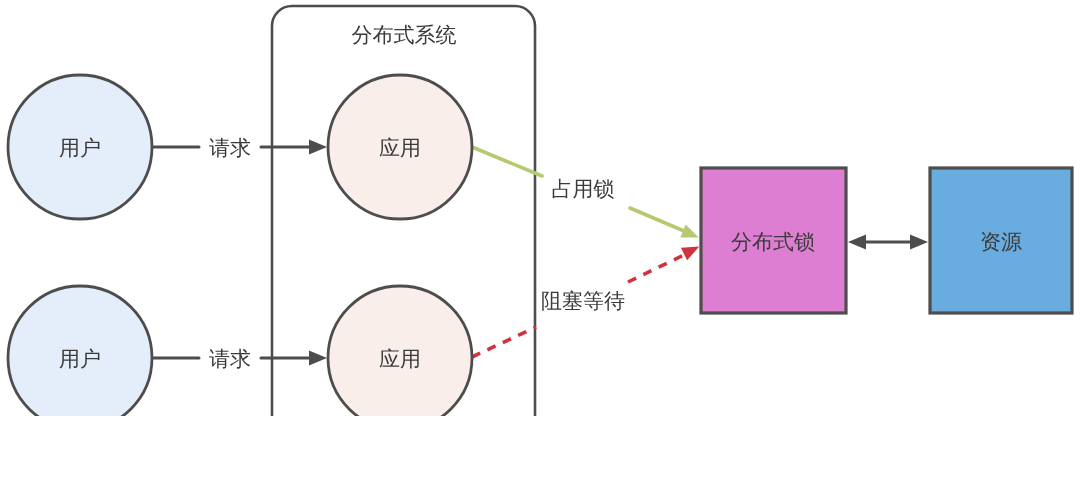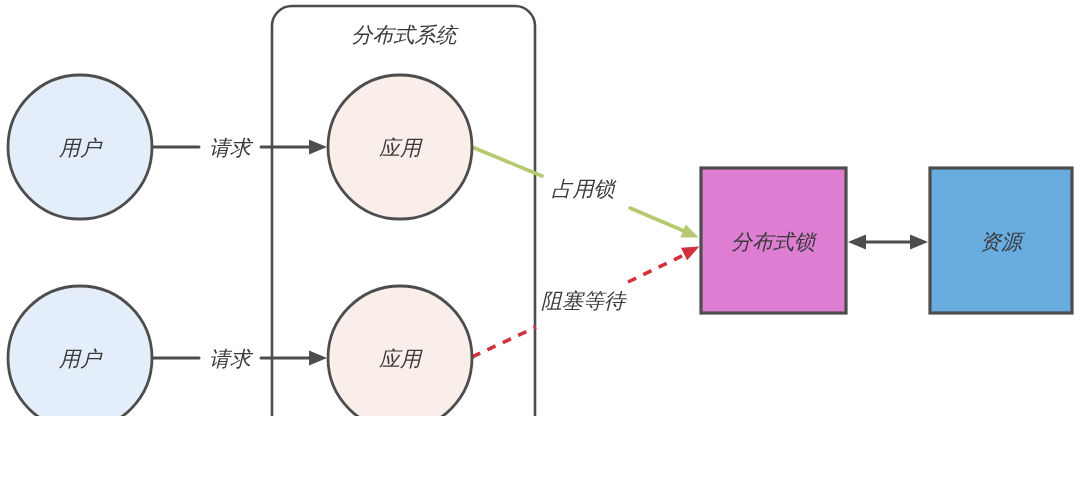--- a/index.html
+++ b/index.html
@@ -7,21 +7,20 @@
     padding: 0;
     background: #ffffff;
   }
   .canvas {
     width: 1080px;
     height: 416px;
     position: relative;
     background: var(--bg, #ffffff);
     overflow: hidden;
     font-family: "DejaVu Sans", "Liberation Sans", sans-serif;
-    font-style: italic;
   }
   svg { display: block; }
   svg text {
     font-family: "DejaVu Sans", "Liberation Sans", sans-serif;
     font-size: 21px;
     fill: var(--text, #3a3a3a);
     text-anchor: middle;
     dominant-baseline: central;
   }
   .container-box {

